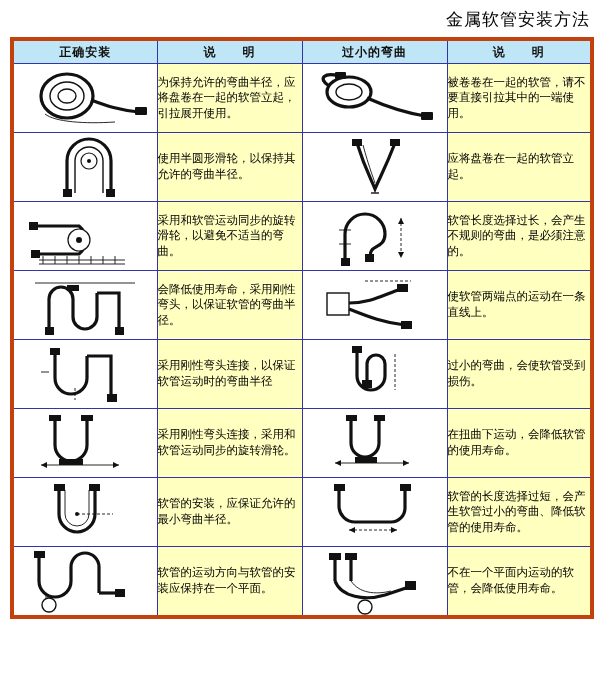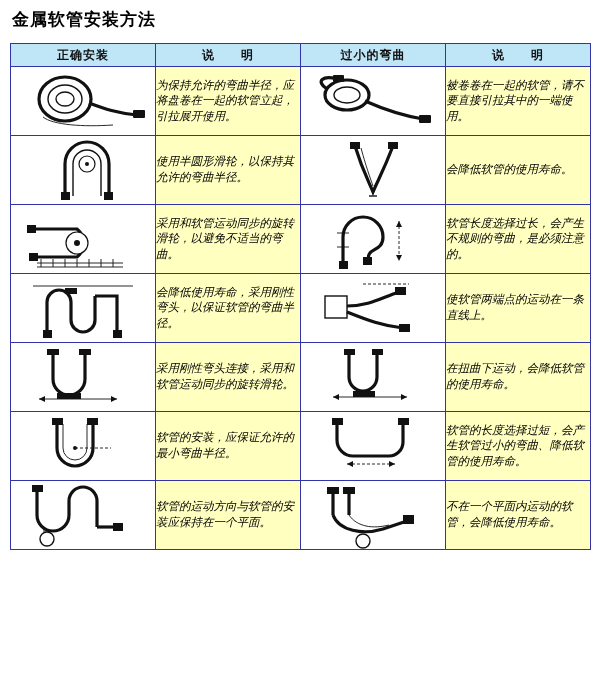--- a/index.html
+++ b/index.html
@@ -16,30 +16,31 @@
   }
   .page {
     width: 600px;
     height: 698px;
     position: relative;
     box-sizing: border-box;
     padding: 6px 10px 0 10px;
   }
   .doc-title {
     font-size: 17px;
-    font-weight: bold;
+    font-weight: normal;
     letter-spacing: 1px;
-    margin: 2px 0 12px 2px;
+    margin: 2px 0 6px 2px;
     color: #000;
+    text-align: right;
   }
   table.hose-table {
     border-collapse: collapse;
     width: 580px;
     table-layout: fixed;
-    border: 1px solid #c2410c;
+    border: 4px solid #c2410c;
   }
   table.hose-table td, table.hose-table th {
     border: 1px solid #3333aa;
     vertical-align: middle;
     padding: 0;
   }
   thead th {
     background: #bfe6f7;
     color: #111;
     font-size: 12px;
@@ -55,21 +56,20 @@
     height: 68px;
     text-align: center;
     position: relative;
   }
   td.txt-cell {
     background: #ffffc0;
     font-size: 11.5px;
     line-height: 1.35;
     padding: 4px 7px;
     text-align: left;
-    font-style: italic;
   }
   .fig {
     display: block;
     margin: 0 auto;
   }
   svg { display: block; margin: 0 auto; }
   .stroke { fill: none; stroke: #111; stroke-width: 1.4; }
   .thick { fill: none; stroke: #111; stroke-width: 3.2; }
   .thin { fill: none; stroke: #111; stroke-width: 0.9; }
   .dash { fill: none; stroke: #111; stroke-width: 0.9; stroke-dasharray: 3 2; }
@@ -139,21 +139,21 @@
         <td class="txt-cell">使用半圆形滑轮，以保持其允许的弯曲半径。</td>
         <td class="img-cell">
           <svg class="fig" width="140" height="64" viewBox="0 0 140 64" aria-hidden="true">
             <path d="M52 8 C 60 34, 66 44, 70 54 C 74 44, 80 34, 90 8" class="thick"></path>
             <path d="M58 10 C 64 32, 68 42, 70 48" class="thin"></path>
             <rect x="47" y="4" width="10" height="7" class="blk"></rect>
             <rect x="85" y="4" width="10" height="7" class="blk"></rect>
             <path d="M66 58 L74 58" class="stroke"></path>
           </svg>
         </td>
-        <td class="txt-cell">会降低软管的使用寿命。</td>
+        <td class="txt-cell">应将盘卷在一起的软管立起。</td>
       </tr>
 
       <tr>
         <td class="img-cell">
           <svg class="fig" width="140" height="64" viewBox="0 0 140 64" aria-hidden="true">
             <path d="M18 22 L64 22 A18 18 0 0 1 64 50 L20 50" class="thick"></path>
             <circle cx="64" cy="36" r="11" class="wht"></circle>
             <circle cx="64" cy="36" r="3" class="blk"></circle>
             <rect x="14" y="18" width="9" height="8" class="blk"></rect>
             <rect x="16" y="46" width="9" height="8" class="blk"></rect>
@@ -195,20 +195,42 @@
             <path d="M44 30 C 66 30, 78 22, 96 16" class="thick"></path>
             <path d="M44 36 C 64 44, 80 50, 100 52" class="thick"></path>
             <rect x="92" y="11" width="11" height="8" class="blk"></rect>
             <rect x="96" y="48" width="11" height="8" class="blk"></rect>
             <path d="M60 8 L106 8" class="dash"></path>
           </svg>
         </td>
         <td class="txt-cell">使软管两端点的运动在一条直线上。</td>
       </tr>
 
+      <tr>
+        <td class="img-cell">
+          <svg class="fig" width="140" height="64" viewBox="0 0 140 64" aria-hidden="true">
+            <path d="M40 10 L40 36 A16 16 0 0 0 72 36 L72 14" class="thick"></path>
+            <path d="M72 14 L96 14 L96 56" class="thick"></path>
+            <rect x="35" y="6" width="10" height="7" class="blk"></rect>
+            <rect x="92" y="52" width="10" height="8" class="blk"></rect>
+            <path d="M26 30 L34 30" class="thin"></path>
+            <path d="M60 46 L60 58" class="dash"></path>
+          </svg>
+        </td>
+        <td class="txt-cell">采用刚性弯头连接，以保证软管运动时的弯曲半径</td>
+        <td class="img-cell">
+          <svg class="fig" width="140" height="64" viewBox="0 0 140 64" aria-hidden="true">
+            <path d="M52 8 L52 34 A14 14 0 0 0 80 34 L80 22 A9 9 0 0 0 62 22 L62 40" class="thick"></path>
+            <rect x="47" y="4" width="10" height="7" class="blk"></rect>
+            <rect x="57" y="38" width="10" height="8" class="blk"></rect>
+            <path d="M90 12 L90 48" class="dash"></path>
+          </svg>
+        </td>
+        <td class="txt-cell">过小的弯曲，会使软管受到损伤。</td>
+      </tr>
 
       <tr>
         <td class="img-cell">
           <svg class="fig" width="140" height="64" viewBox="0 0 140 64" aria-hidden="true">
             <path d="M40 8 L40 34 A16 16 0 0 0 72 34 L72 8" class="thick"></path>
             <path d="M34 8 L46 8 M66 8 L78 8" class="stroke"></path>
             <rect x="34" y="4" width="12" height="6" class="blk"></rect>
             <rect x="66" y="4" width="12" height="6" class="blk"></rect>
             <path d="M26 54 L104 54" class="thin"></path>
             <path d="M26 54 l6 -3 l0 6 z" class="blk"></path>

